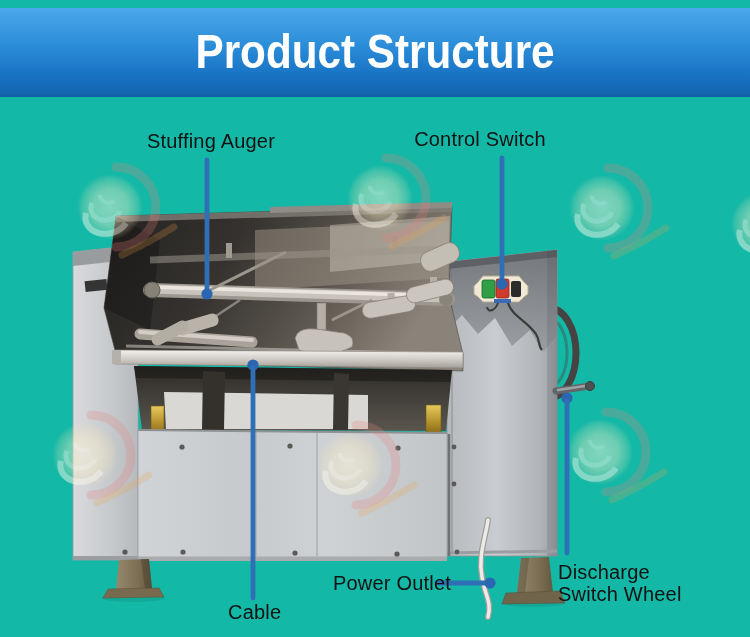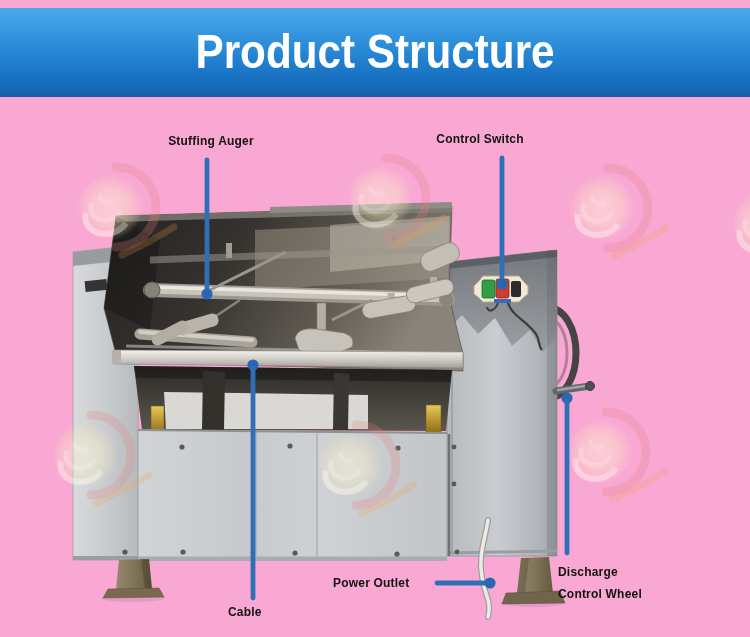--- a/index.html
+++ b/index.html
@@ -1,32 +1,32 @@
 <!DOCTYPE html>
 <html><head>
 <meta charset="utf-8">
 <style>
   html,body{margin:0;padding:0;background:#ffffff;}
   .stage{
-    position:relative;width:750px;height:637px;overflow:hidden;background:#f9a8d4;
+    position:relative;width:750px;height:637px;overflow:hidden;background:#14b8a6;
     font-family:"Liberation Sans", sans-serif;
   }
   .banner{
     position:absolute;left:0;top:8px;width:750px;height:86px;
     background:linear-gradient(180deg,#4aa7ea 0%,#2a8cd8 45%,#1973c4 78%,#1465af 100%);
     border-bottom:3px solid #1160a8;
     display:flex;align-items:center;justify-content:center;
   }
   .banner-title{
     color:#ffffff;font-weight:bold;font-size:48px;letter-spacing:0px;
     transform:scaleX(0.88);white-space:nowrap;
   }
   .photo{position:absolute;left:0;top:0;width:750px;height:637px;}
   .lbl{
-    position:absolute;font-weight:bold;font-size:12px;color:#121212;
+    position:absolute;font-weight:normal;font-size:20px;color:#121212;
     white-space:nowrap;letter-spacing:0.2px;line-height:22px;
   }
   .lbl-center{transform:translateX(-50%);}
   .lbl span{display:block;}
 </style>
 </head>
 <body>
 
 <div class="stage">
 
@@ -266,16 +266,16 @@
   <div class="lbl lbl-center" style="left:211px;top:130px">Stuffing Auger</div>
 
   <div class="lbl lbl-center" style="left:480px;top:128px">Control Switch</div>
 
   <div class="lbl" style="left:228px;top:601px">Cable</div>
 
   <div class="lbl" style="left:333px;top:572px">Power Outlet</div>
 
   <div class="lbl" style="left:558px;top:561px">
     <span>Discharge</span>
-    <span>Control Wheel</span>
+    <span>Switch Wheel</span>
   </div>
 
 </div>
 
 </body></html>

